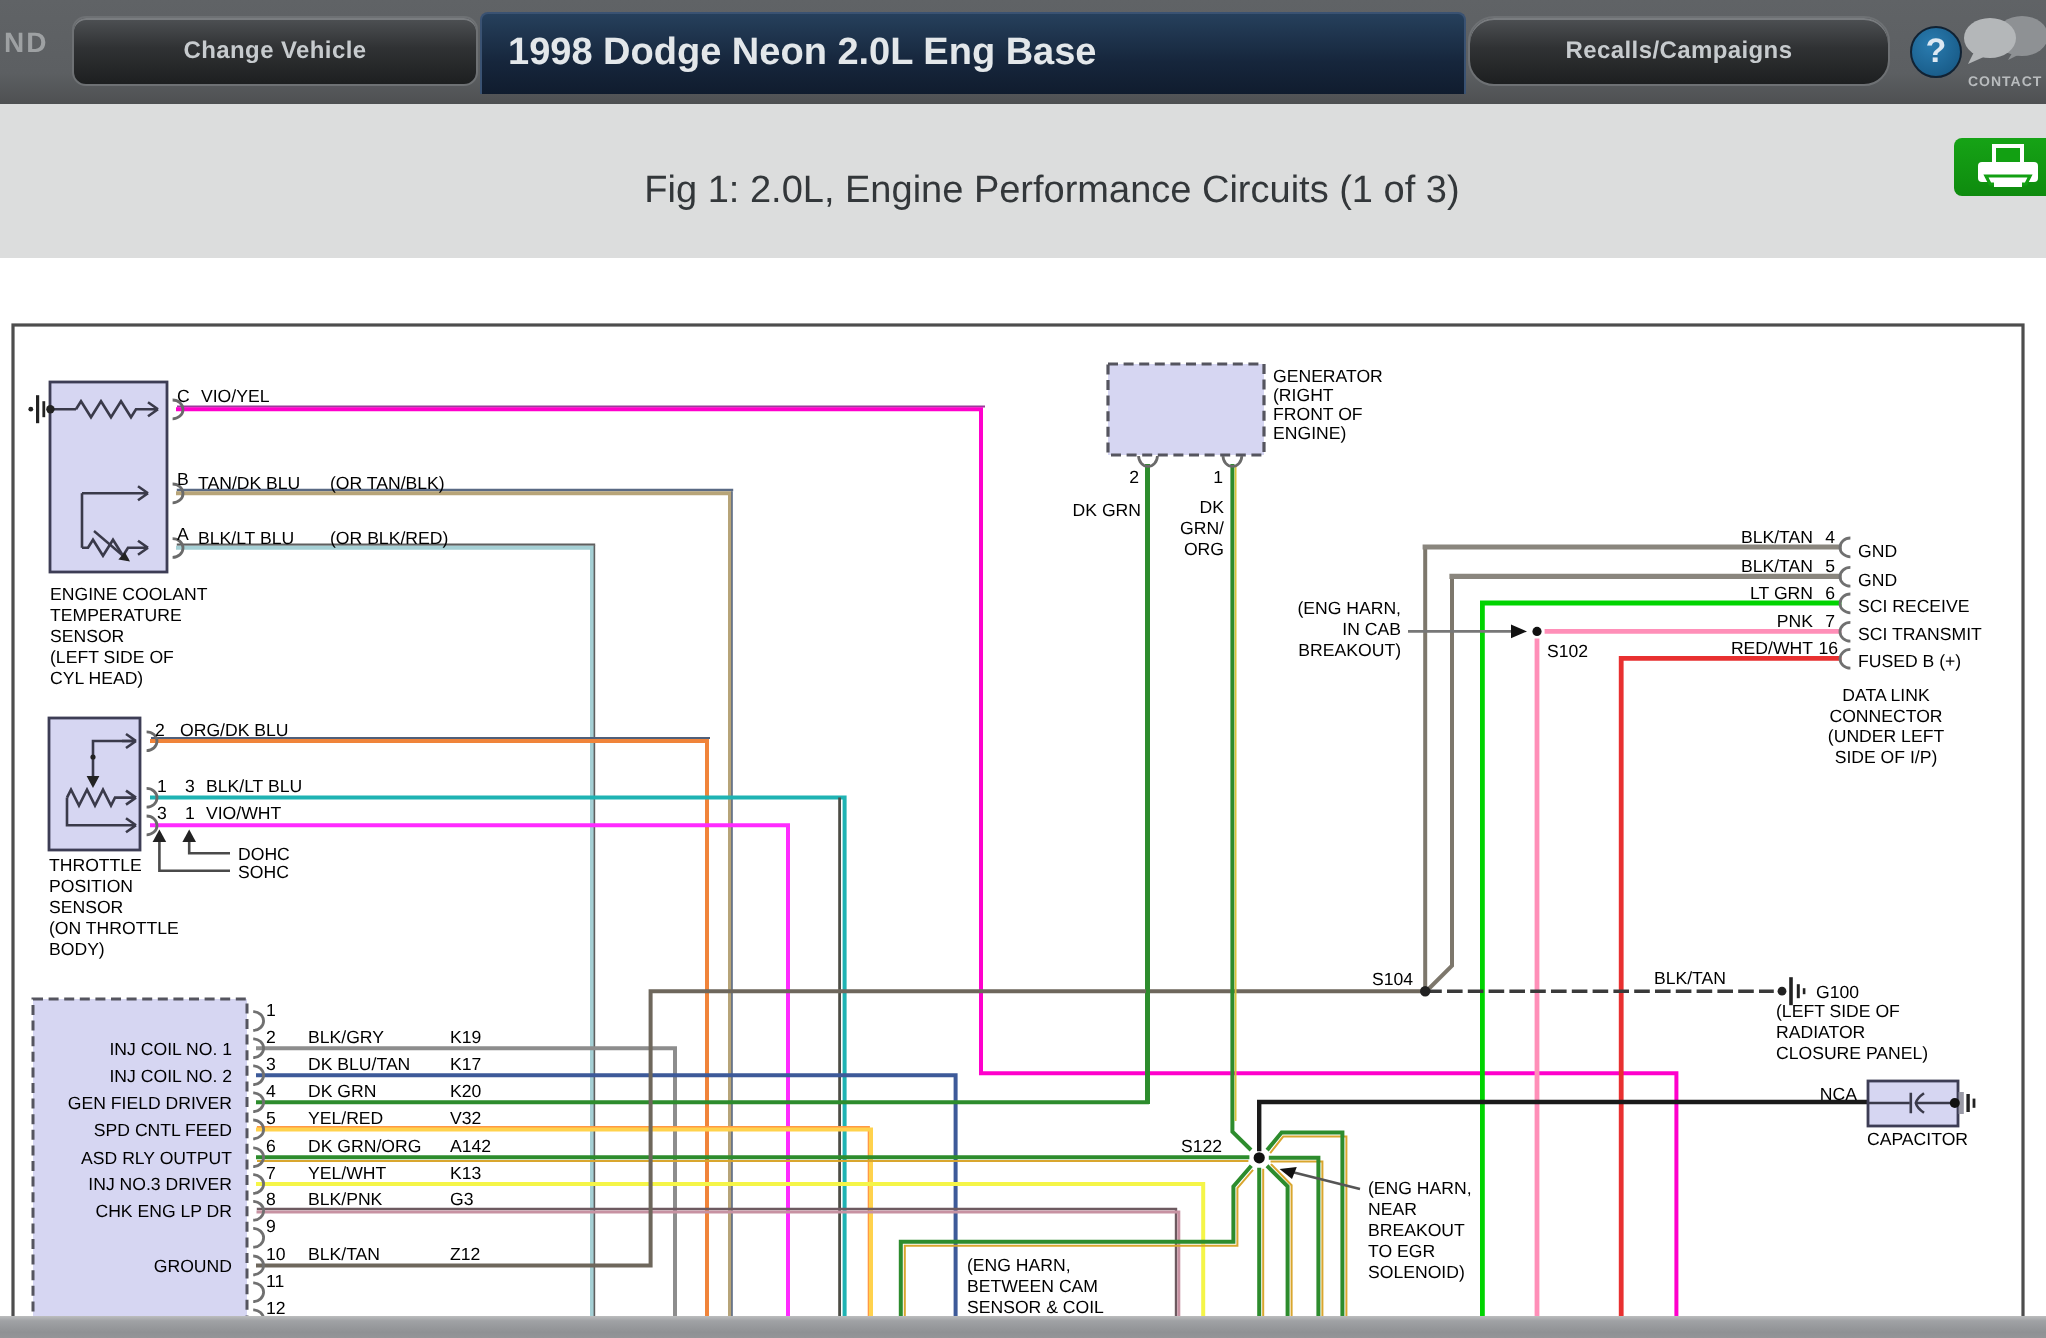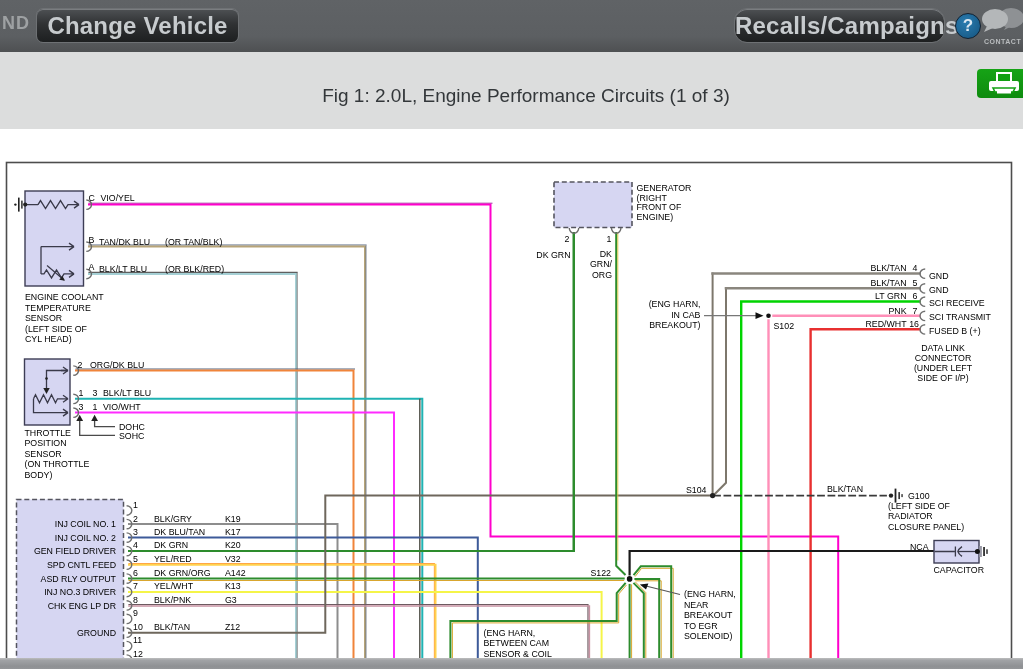--- a/index.html
+++ b/index.html
@@ -1,36 +1,37 @@
 <!DOCTYPE html>
 <html><head>
 <meta charset="utf-8">
 <style>
   html,body{margin:0;padding:0;}
   body{width:1023px;height:669px;overflow:hidden;background:#fff;font-family:"Liberation Sans",sans-serif;position:relative;}
   #hdr{position:absolute;left:0;top:0;width:1023px;height:52px;background:linear-gradient(#606366,#5c5f62 70%,#4e5052);z-index:5;}
-  #nd{position:absolute;left:2px;top:13px;font-weight:bold;font-size:18px;color:#9ea1a3;letter-spacing:1px;}
-  .tab{position:absolute;top:8px;height:33px;border-radius:7px;background:linear-gradient(#4e5154,#303234 45%,#1d1f20);border:1px solid #6e7174;box-shadow:inset 0 1px 0 #7a7d80;color:#c7cbce;font-weight:bold;font-size:24px;text-align:center;line-height:33px;letter-spacing:0.2px;}
+  #nd{position:absolute;left:2px;top:13px;font-weight:bold;font-size:14px;color:#9ea1a3;letter-spacing:1px;}
+  .tab{position:absolute;top:8px;height:33px;border-radius:7px;background:linear-gradient(#4e5154,#303234 45%,#1d1f20);border:1px solid #6e7174;box-shadow:inset 0 1px 0 #7a7d80;color:#c7cbce;font-weight:bold;font-size:12px;text-align:center;line-height:33px;letter-spacing:0.2px;}
   #tab1{left:36px;width:201px;}
   #tab3{left:734px;width:209px;border-radius:13px;}
   #navtab{position:absolute;left:240px;top:6px;width:493px;height:41px;background:linear-gradient(#26405c,#16263c 60%,#101c2e);border:1px solid #3a5272;border-bottom:none;border-radius:4px 4px 0 0;color:#e3e7ea;font-weight:bold;font-size:19px;line-height:40px;padding-left:13px;box-sizing:border-box;}
   #qmark{position:absolute;left:955px;top:13px;width:24px;height:24px;border-radius:50%;background:radial-gradient(circle at 40% 35%,#2a7cb0,#14537e);border:1px solid #123;color:#dce8f2;font-weight:bold;font-size:17px;text-align:center;line-height:24px;}
   #contact{position:absolute;left:984px;top:38px;font-size:7px;font-weight:bold;color:#b9bcbe;letter-spacing:0.5px;}
   #titleband{position:absolute;left:0;top:52px;width:1023px;height:77px;background:#dcdddd;z-index:4;}
   #figtitle{position:absolute;left:0;top:85px;z-index:6;width:1052px;text-align:center;font-size:19px;color:#33373a;}
   #printbtn{position:absolute;left:977px;top:69px;width:50px;height:29px;background:linear-gradient(#16a316,#0e8b0e);border-radius:4px 0 0 4px;z-index:6;}
   #grayband{position:absolute;left:0;top:658px;width:1023px;height:11px;background:linear-gradient(#bcbdbe,#a0a2a5 22%,#8f9194 75%,#939598);z-index:6;}
   #diag{position:absolute;left:0;top:0;z-index:1;}
   text{font-family:"Liberation Sans",sans-serif;font-size:8.8px;fill:#000;}
 </style>
 </head>
 <body>
 <div id="hdr">
   <div id="nd">ND</div>
   <div class="tab" id="tab1">Change Vehicle</div>
+  <div id="navtab">1998 Dodge Neon 2.0L Eng Base</div>
   <div class="tab" id="tab3">Recalls/Campaigns</div>
   <div id="qmark">?</div>
   <svg width="46" height="26" style="position:absolute;left:980px;top:6px" viewBox="0 0 46 26">
     <ellipse cx="31" cy="12" rx="13" ry="10" fill="#8e9194"></ellipse>
     <path d="M27 19 l-3 5 l8 -4 z" fill="#8e9194"></path>
     <ellipse cx="15" cy="13" rx="13" ry="10" fill="#b4b7b9"></ellipse>
     <path d="M7 20 l-3 6 l9 -4 z" fill="#b4b7b9"></path>
   </svg>
   <div id="contact">CONTACT</div>
 </div>

